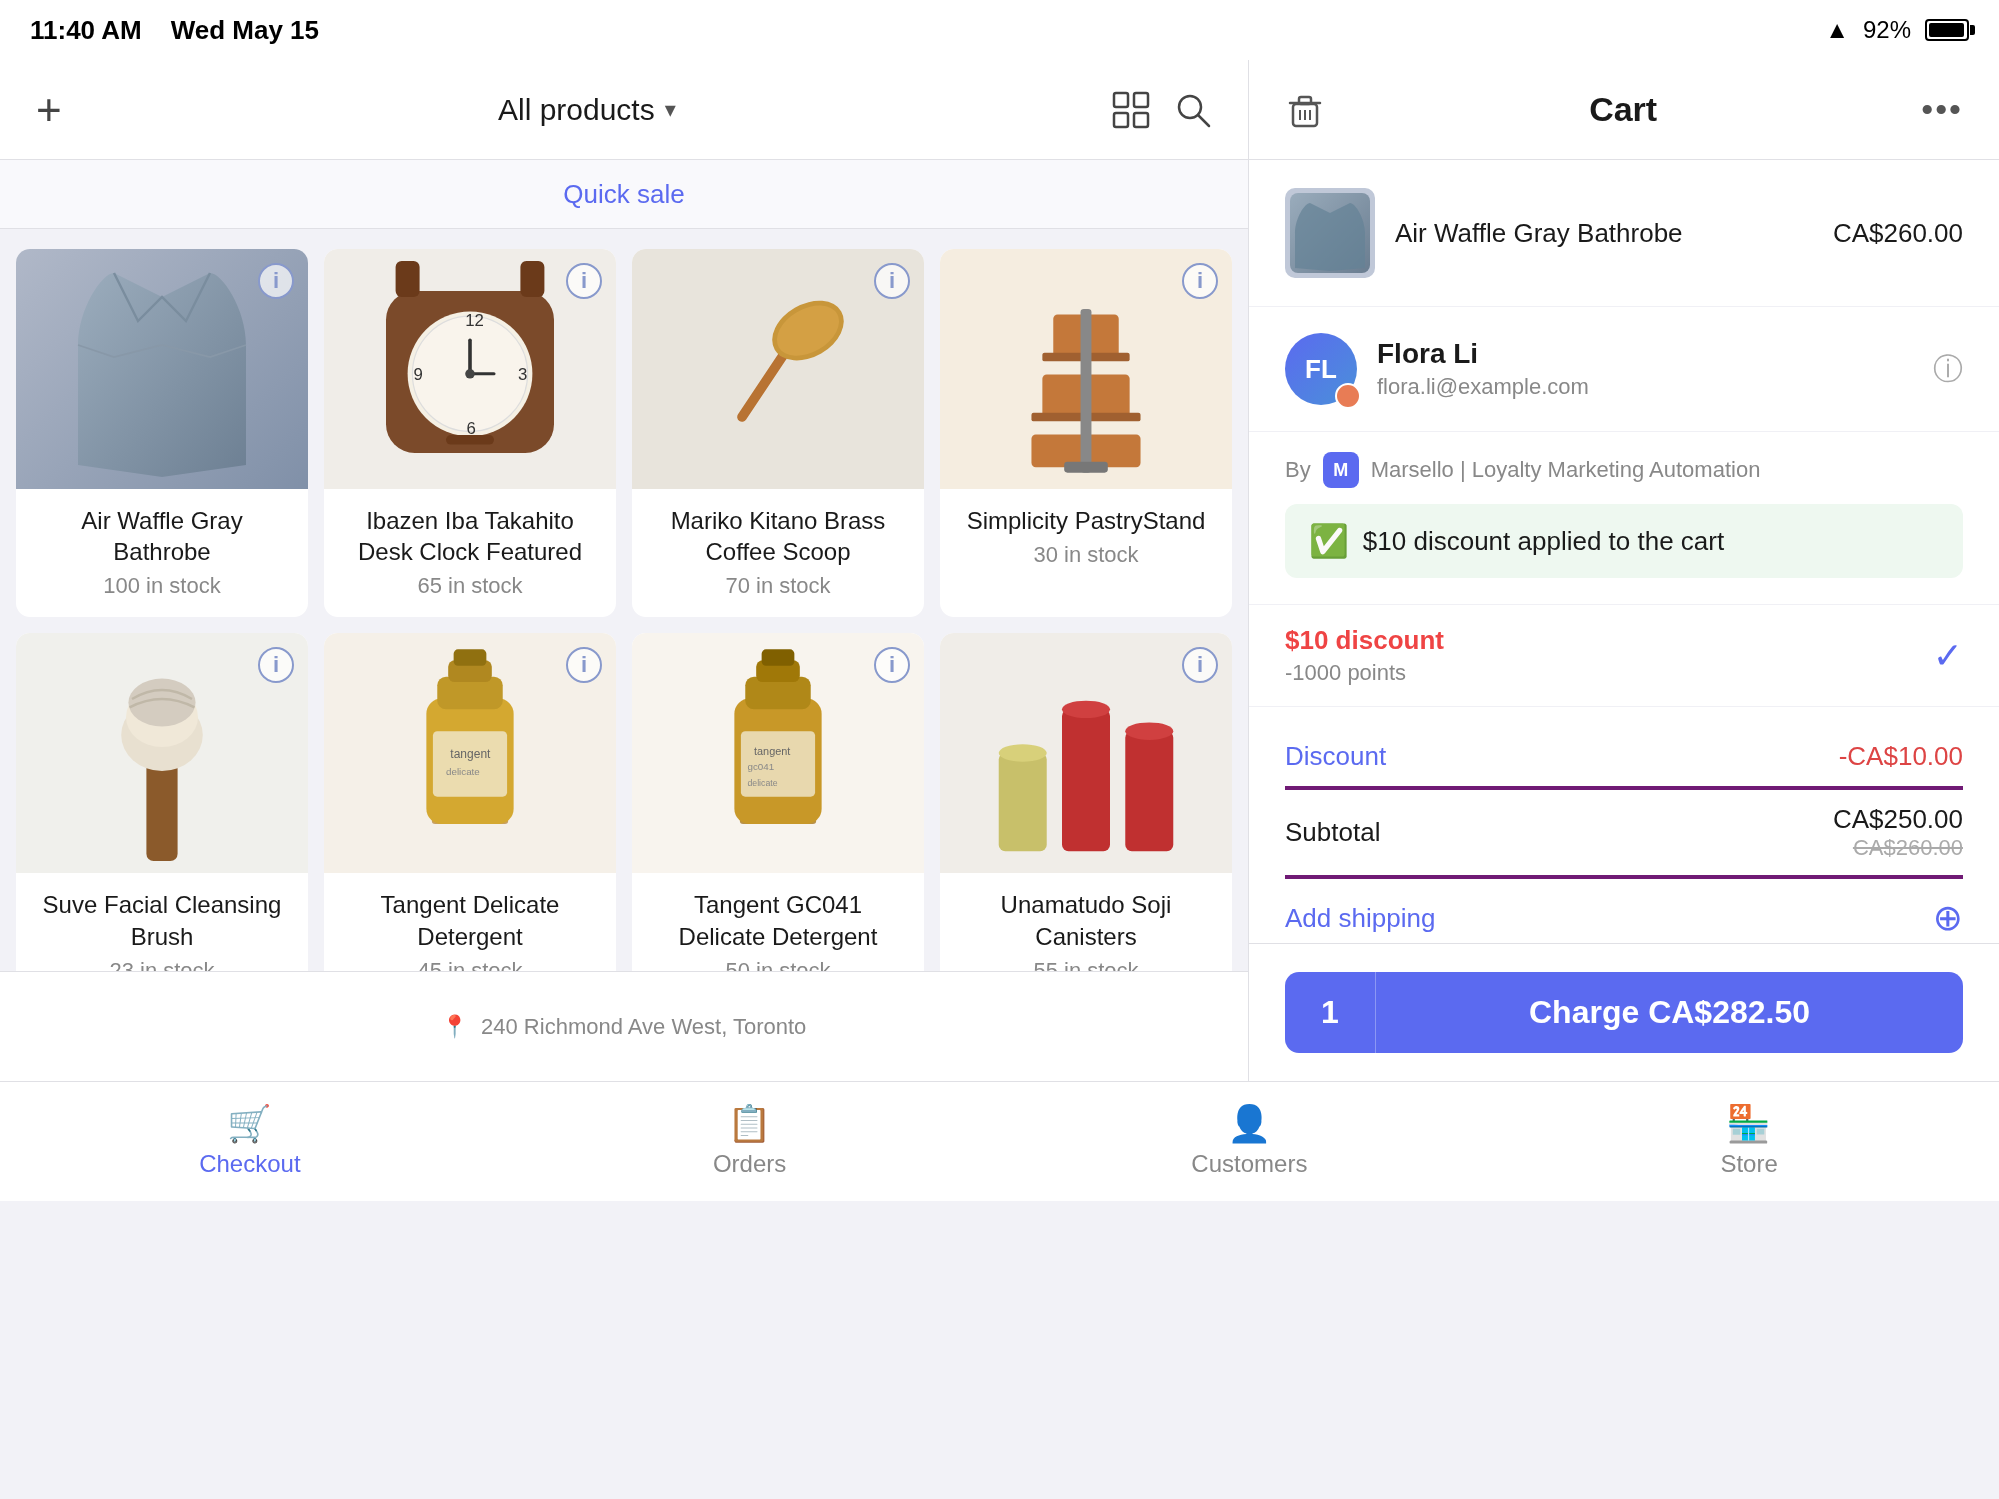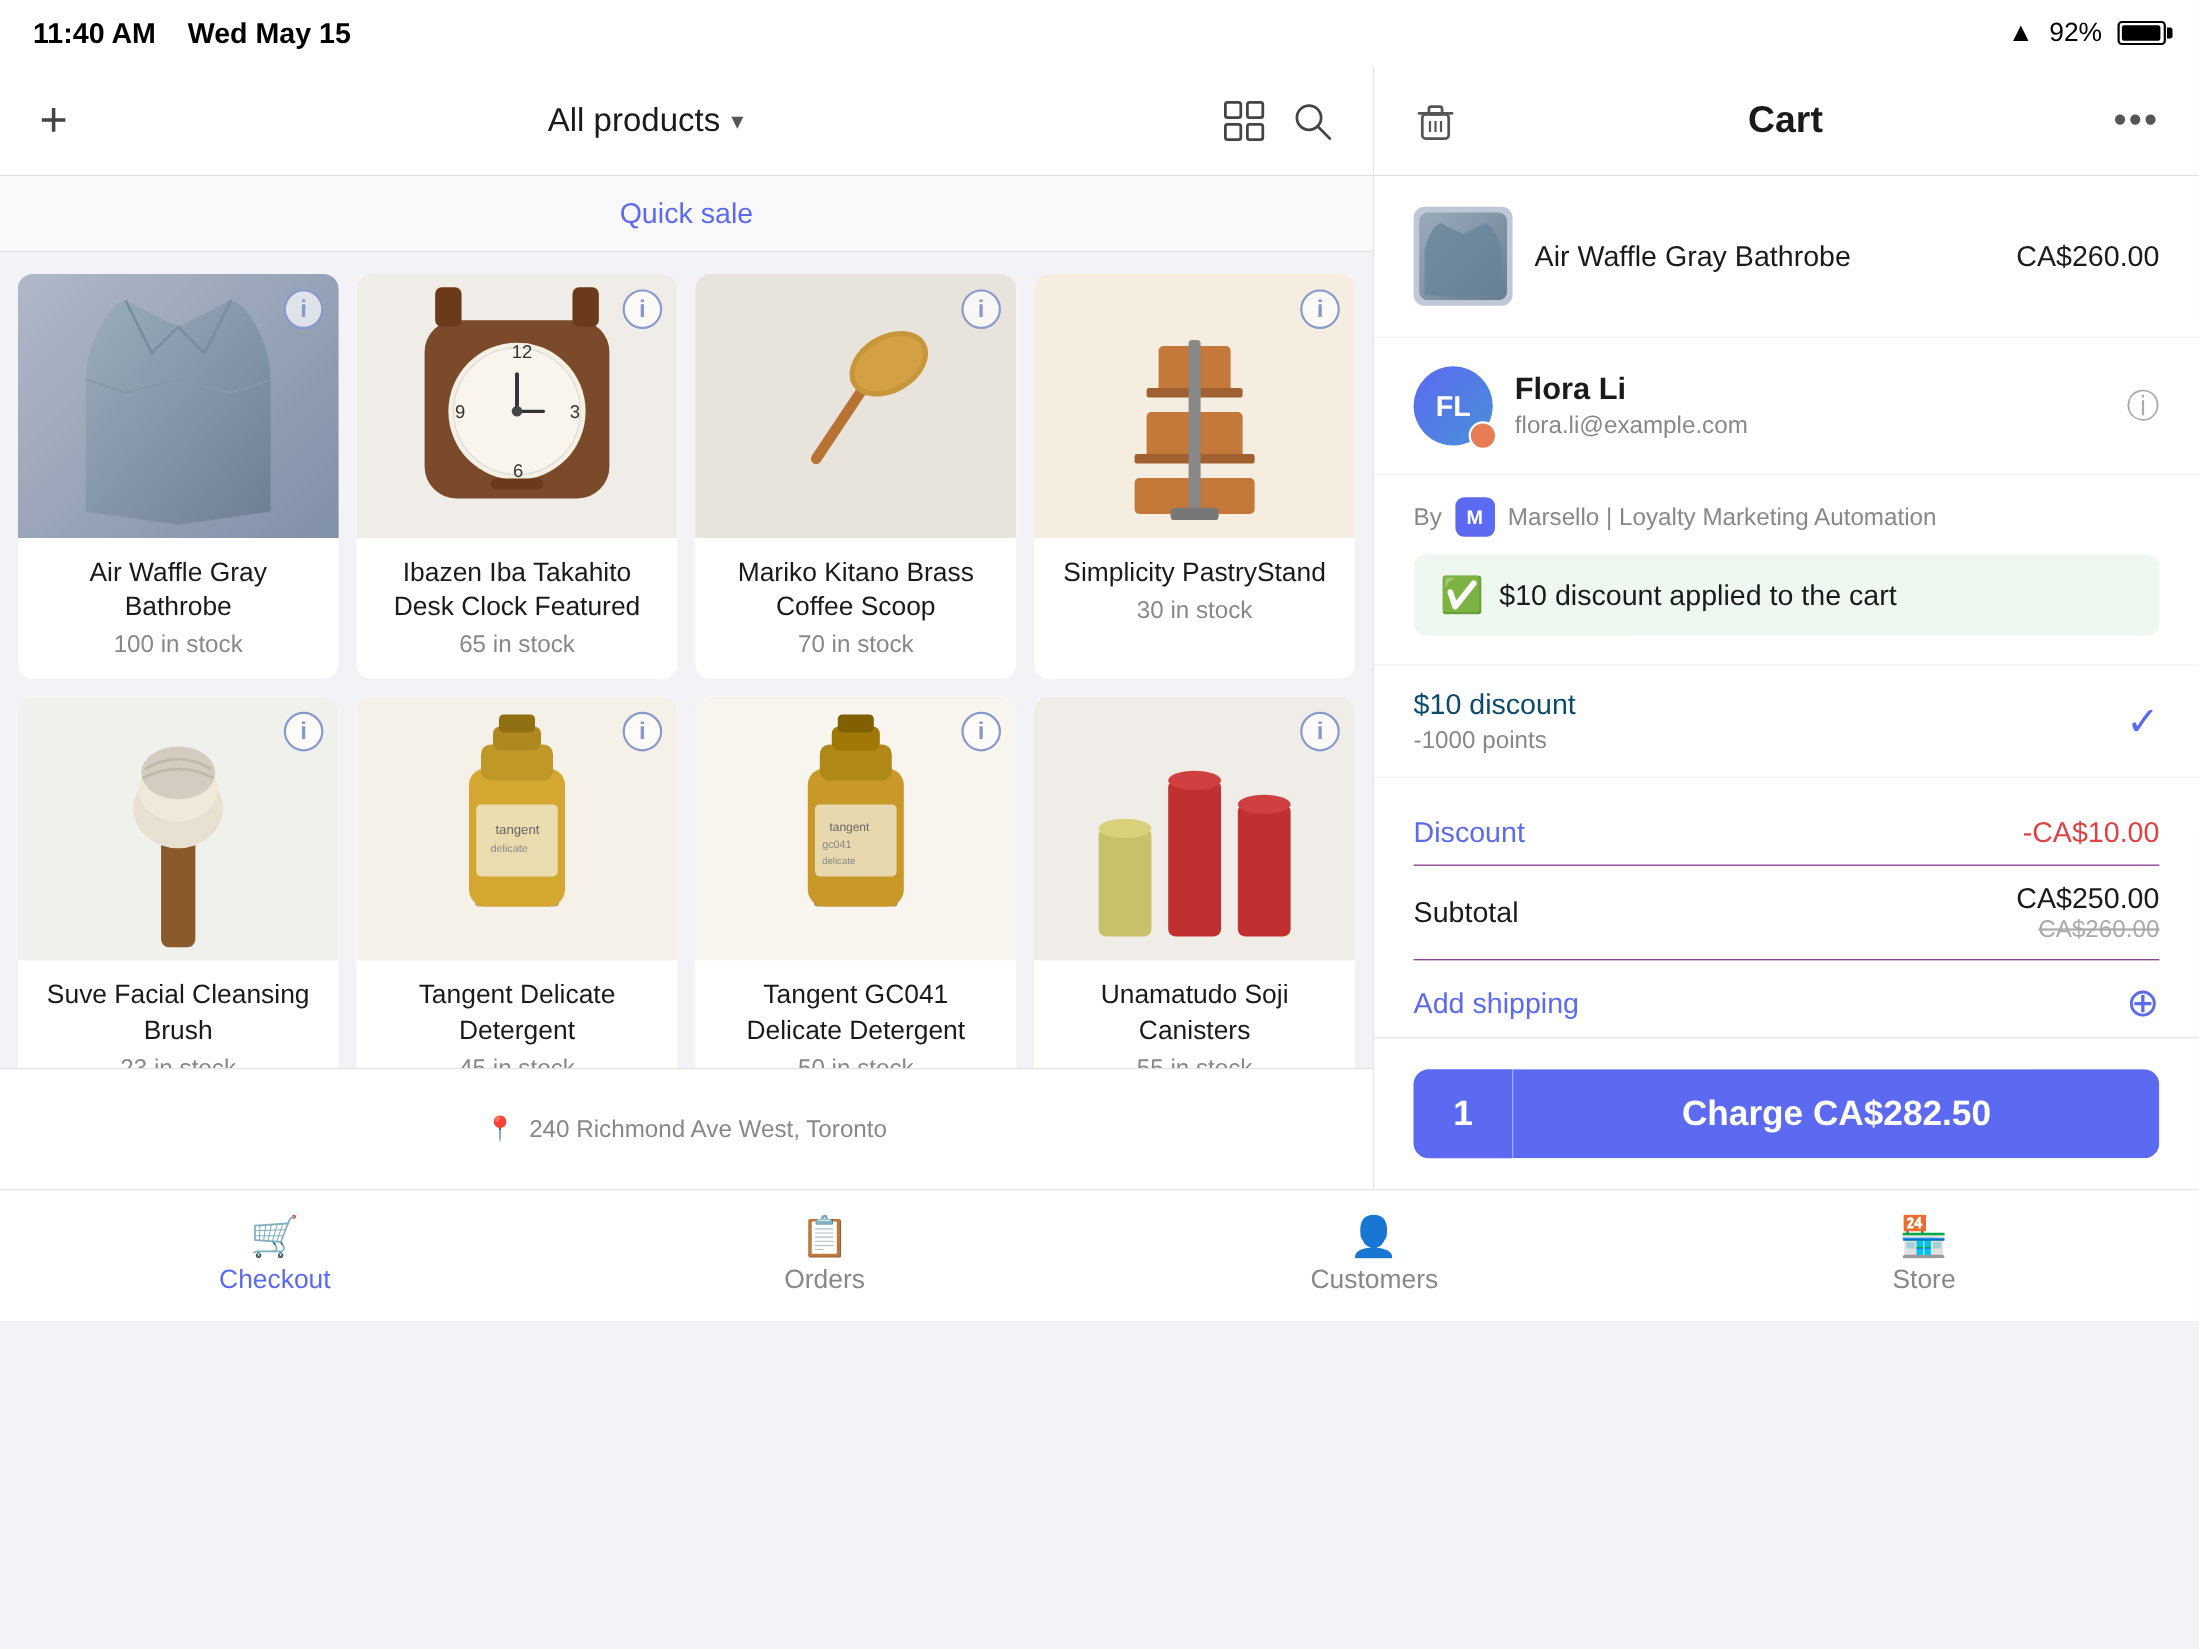--- a/index.html
+++ b/index.html
@@ -431,22 +431,22 @@
     .discount-option {
       display: flex;
       align-items: center;
       justify-content: space-between;
       padding: 20px 36px;
       border-bottom: 1px solid #f0f0f5;
     }
     .discount-option-left {}
     .discount-option-name {
       font-size: 26px;
-      font-weight: 400;
-      color: #0c4a6e;
+      font-weight: 700;
+      color: #ef4444;
       text-align: center;
     }
     .discount-option-points {
       font-size: 22px;
       color: #888;
       margin-top: 4px;
     }
     .checked-circle {
       color: #5b6af0;
       font-size: 36px;
@@ -455,21 +455,21 @@
     
     .totals-section {
       padding: 20px 36px;
       border-bottom: 1px solid #f0f0f5;
     }
     .total-row {
       display: flex;
       justify-content: space-between;
       align-items: center;
       padding: 14px 0;
-      border-bottom: 1px solid #701a75;
+      border-bottom: 4px solid #701a75;
     }
     .total-row:last-child {
       border-bottom: none;
     }
     .total-label {
       font-size: 26px;
       color: #1a1a1a;
     }
     .total-label.discount-label {
       color: #5b6af0;

